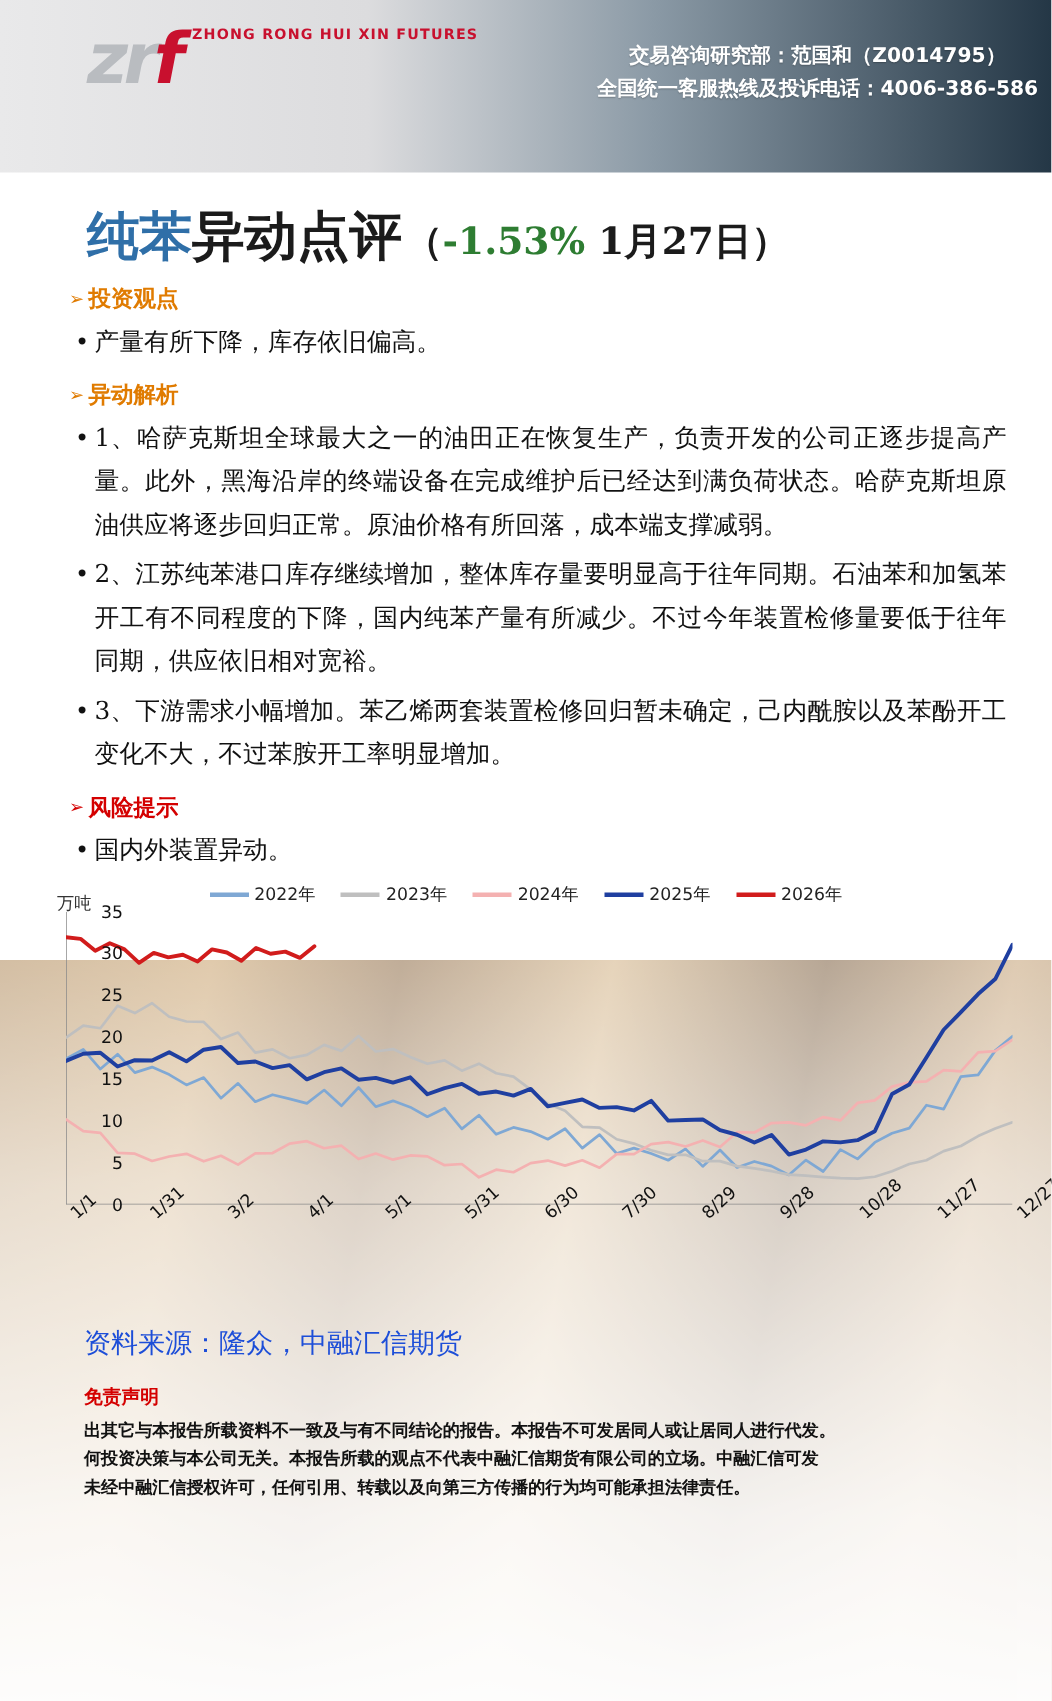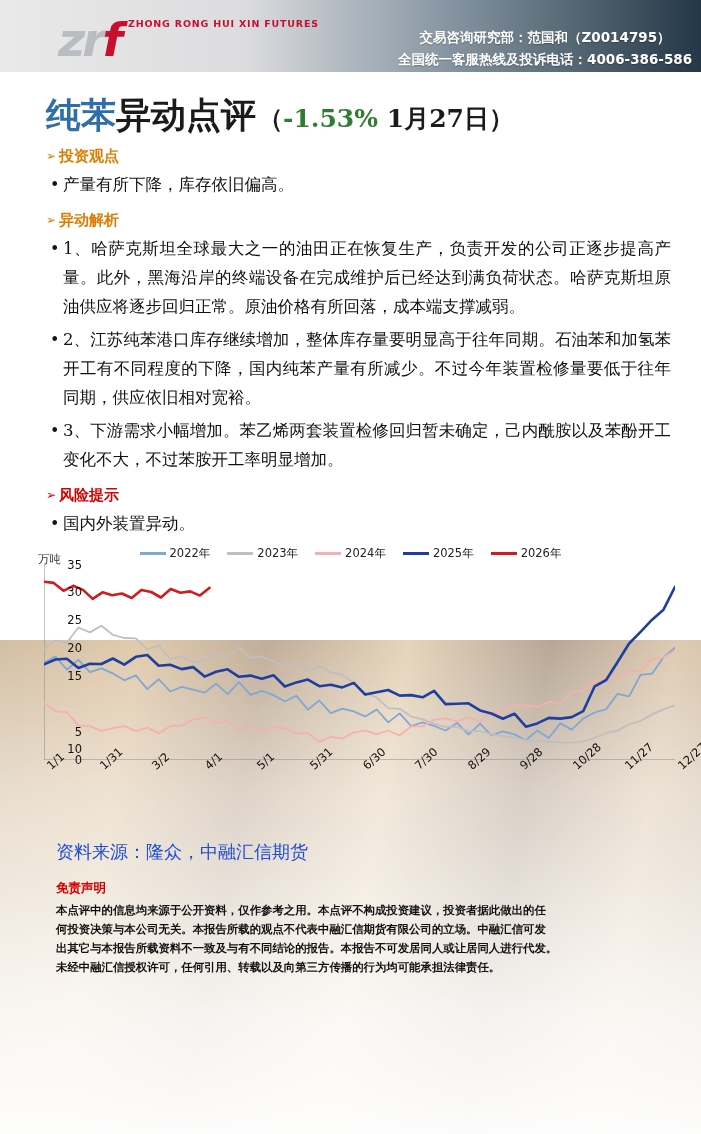--- a/index.html
+++ b/index.html
@@ -16,21 +16,21 @@
   }
   .page {
     position: relative;
     width: 701px;
     height: 1134px;
     background: #ffffff;
   }
   
   .header {
     position: relative;
-    height: 72px;
+    height: 115px;
     background: linear-gradient(90deg, #e9e9ea 0%, #dcdcde 35%, #8b9aa6 62%, #243746 100%);
     overflow: hidden;
   }
   .logo-wrap {
     position: absolute;
     left: 58px;
     top: 16px;
     display: flex;
     align-items: flex-start;
   }
@@ -86,20 +86,21 @@
     font-family: "DejaVu Serif", serif;
     font-size: 35px;
     font-weight: bold;
     color: #1b1b1b;
     line-height: 1.1;
     display: flex;
     align-items: baseline;
   }
   .title .hl {
     color: #2f6fa8;
+    margin-left: 12px;
   }
   .title .meta {
     font-size: 25px;
     font-weight: bold;
     color: #1b1b1b;
     margin-left: 2px;
   }
   .title .meta .pct {
     color: #2e7d32;
   }
@@ -349,21 +350,21 @@
         </div>
         <div class="legend-item">
           <span class="legend-swatch" style="background: rgb(209, 28, 28);"></span>
           <span>2026年</span>
         </div>
       </div>
     <div class="plot">
       <div class="ylabels" id="y-labels">
           <span style="top: 195px;">0</span>
           <span style="top: 167.143px;">5</span>
-          <span style="top: 139.286px; margin-top: 45px;">10</span>
+          <span style="top: 139.286px;">10</span>
           <span style="top: 111.429px;">15</span>
           <span style="top: 83.5714px;">20</span>
           <span style="top: 55.7143px;">25</span>
           <span style="top: 27.8571px;">30</span>
           <span style="top: 0px;">35</span>
         </div>
       <svg id="chart-svg" width="631" height="195" viewBox="0 0 631 195">
           <path d="M0 195 H631" stroke="#8a8a8a" stroke-width="1" fill="none"></path>
           <path d="M0 0 V195" stroke="#8a8a8a" stroke-width="1" fill="none"></path>
           <polyline points="0.0,97.8 11.5,91.6 22.9,104.7 34.4,94.8 45.9,107.1 57.4,103.4 68.8,108.4 80.3,115.3 91.8,110.4 103.3,124.1 114.7,114.2 126.2,126.5 137.7,121.8 149.1,124.6 160.6,127.6 172.1,118.7 183.6,129.2 195.0,117.0 206.5,129.8 218.0,125.9 229.5,130.1 240.9,136.5 252.4,130.8 263.9,144.6 275.3,135.5 286.8,148.2 298.3,143.6 309.8,146.4 321.2,151.5 332.7,144.5 344.2,157.4 355.7,148.4 367.1,161.0 378.6,157.4 390.1,161.0 401.5,165.5 413.0,157.9 424.5,169.6 436.0,158.7 447.4,170.3 458.9,166.3 470.4,169.4 481.9,175.3 493.3,165.4 504.8,173.0 516.3,158.4 527.7,164.6 539.2,153.6 550.7,147.5 562.2,144.1 573.6,128.8 585.1,131.4 596.6,109.8 608.1,108.6 619.5,92.4 631.0,82.8" fill="none" stroke="#7fa8d4" stroke-width="1.8" stroke-linejoin="round" stroke-linecap="round"></polyline>
@@ -387,20 +388,19 @@
         <span style="left: 525.833px;">10/28</span>
         <span style="left: 578.417px;">11/27</span>
         <span style="left: 631px;">12/27</span>
       </div>
   </div>
 
   <div class="layer">
     <div class="source">资料来源：隆众，中融汇信期货</div>
     <div class="disclaimer-head">免责声明</div>
     <div class="disclaimer">
-      <div>本点评中的信息均来源于公开资料，仅作参考之用。本点评不构成投资建议，投资者据此做出的任</div>
+      <div>出其它与本报告所载资料不一致及与有不同结论的报告。本报告不可发居同人或让居同人进行代发。</div>
       <div>何投资决策与本公司无关。本报告所载的观点不代表中融汇信期货有限公司的立场。中融汇信可发</div>
-      <div>出其它与本报告所载资料不一致及与有不同结论的报告。本报告不可发居同人或让居同人进行代发。</div>
       <div>未经中融汇信授权许可，任何引用、转载以及向第三方传播的行为均可能承担法律责任。</div>
     </div>
   </div>
 
 </div>
 
 </body></html>

